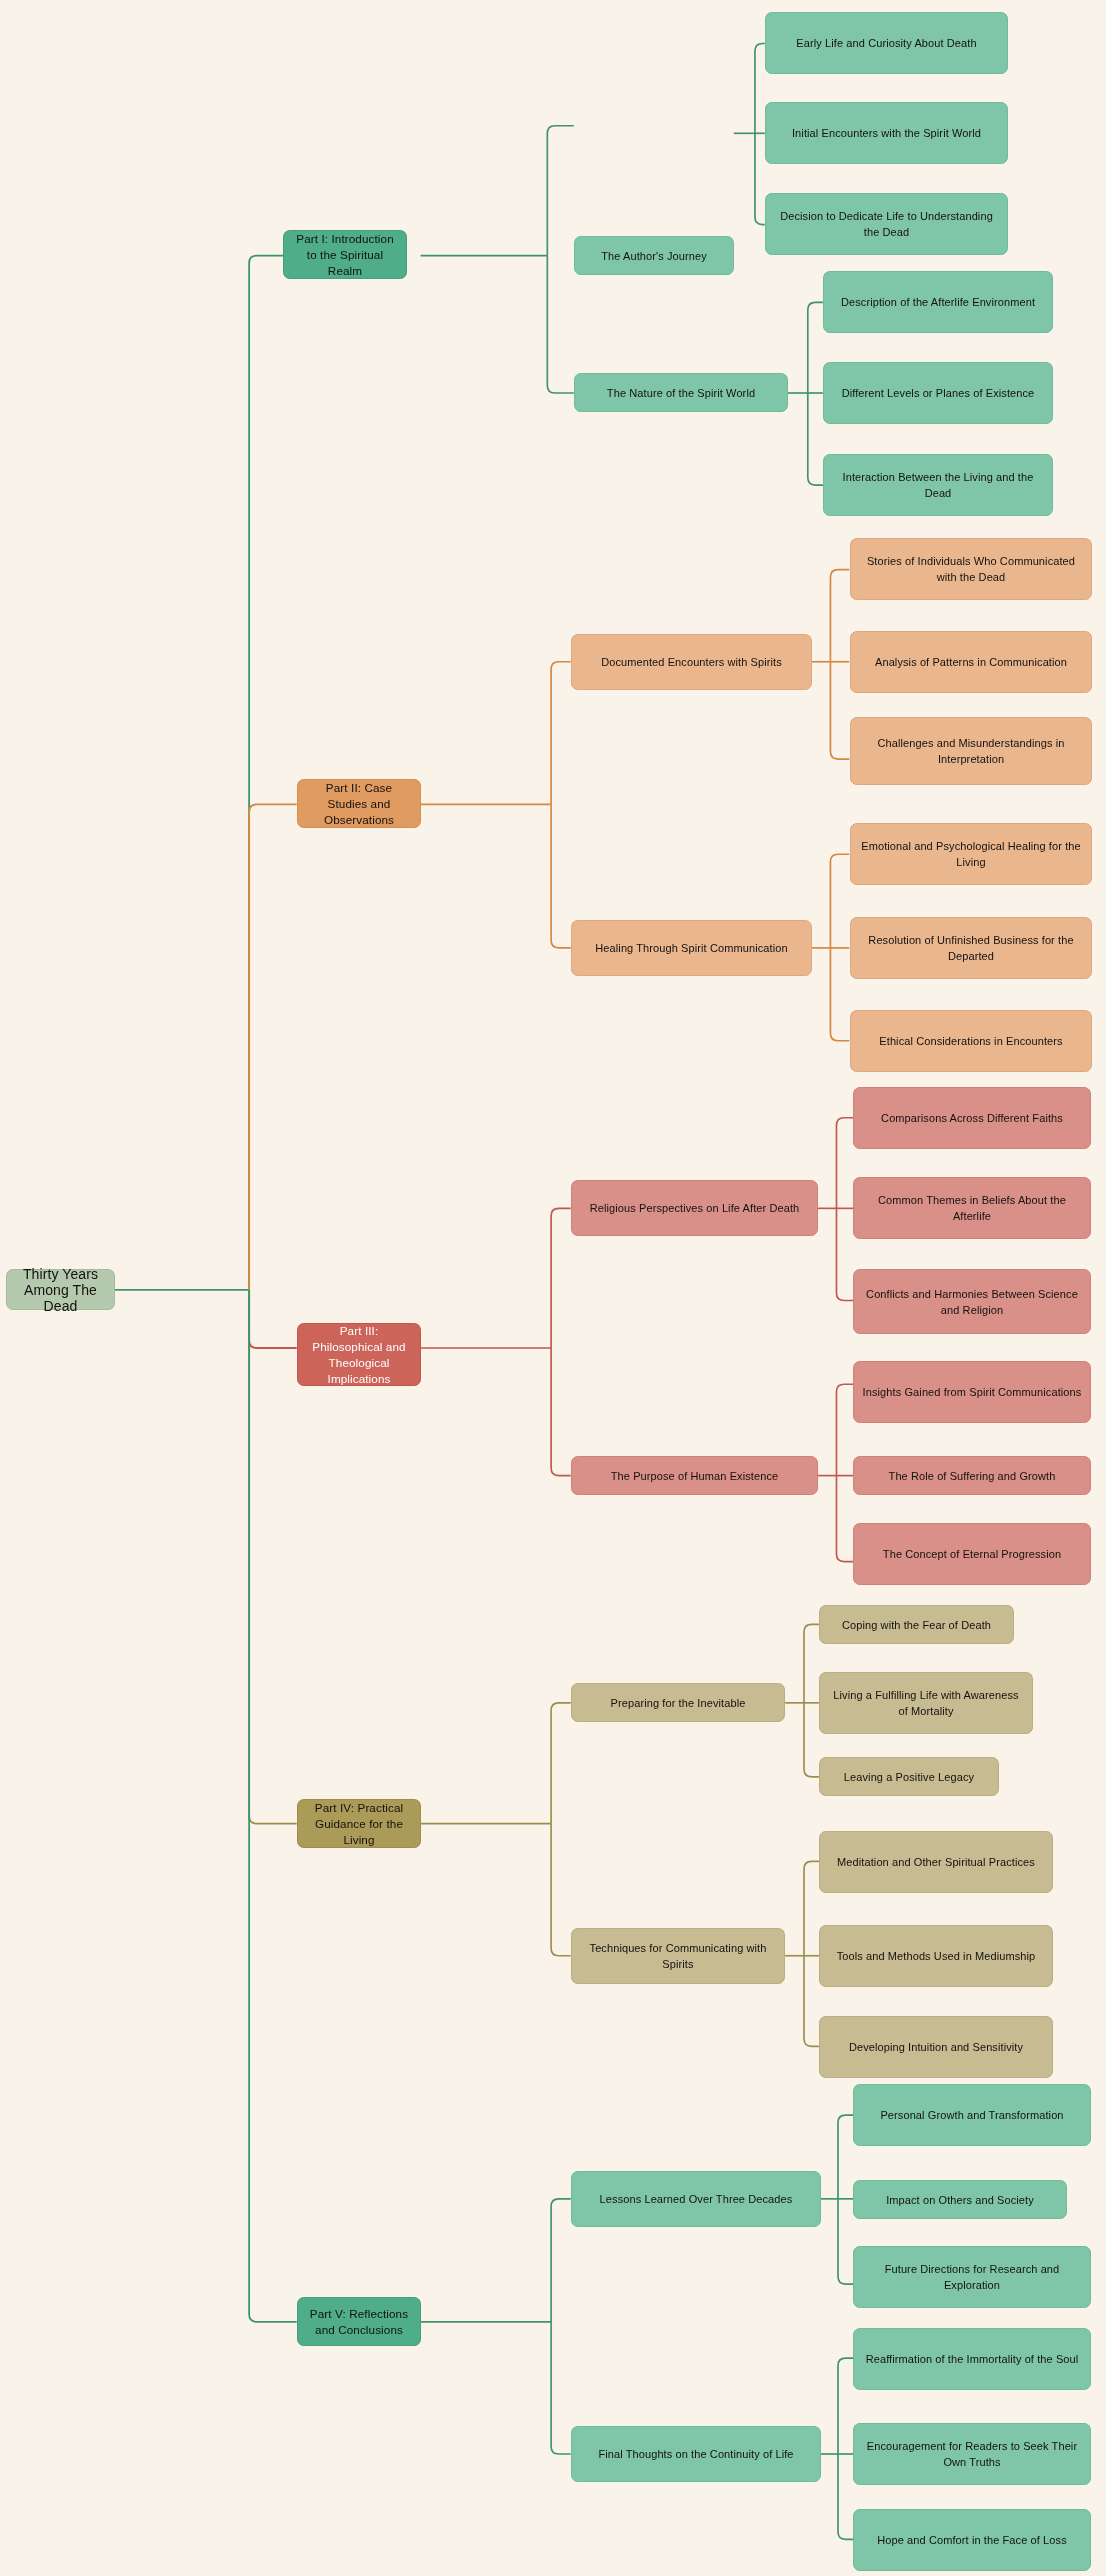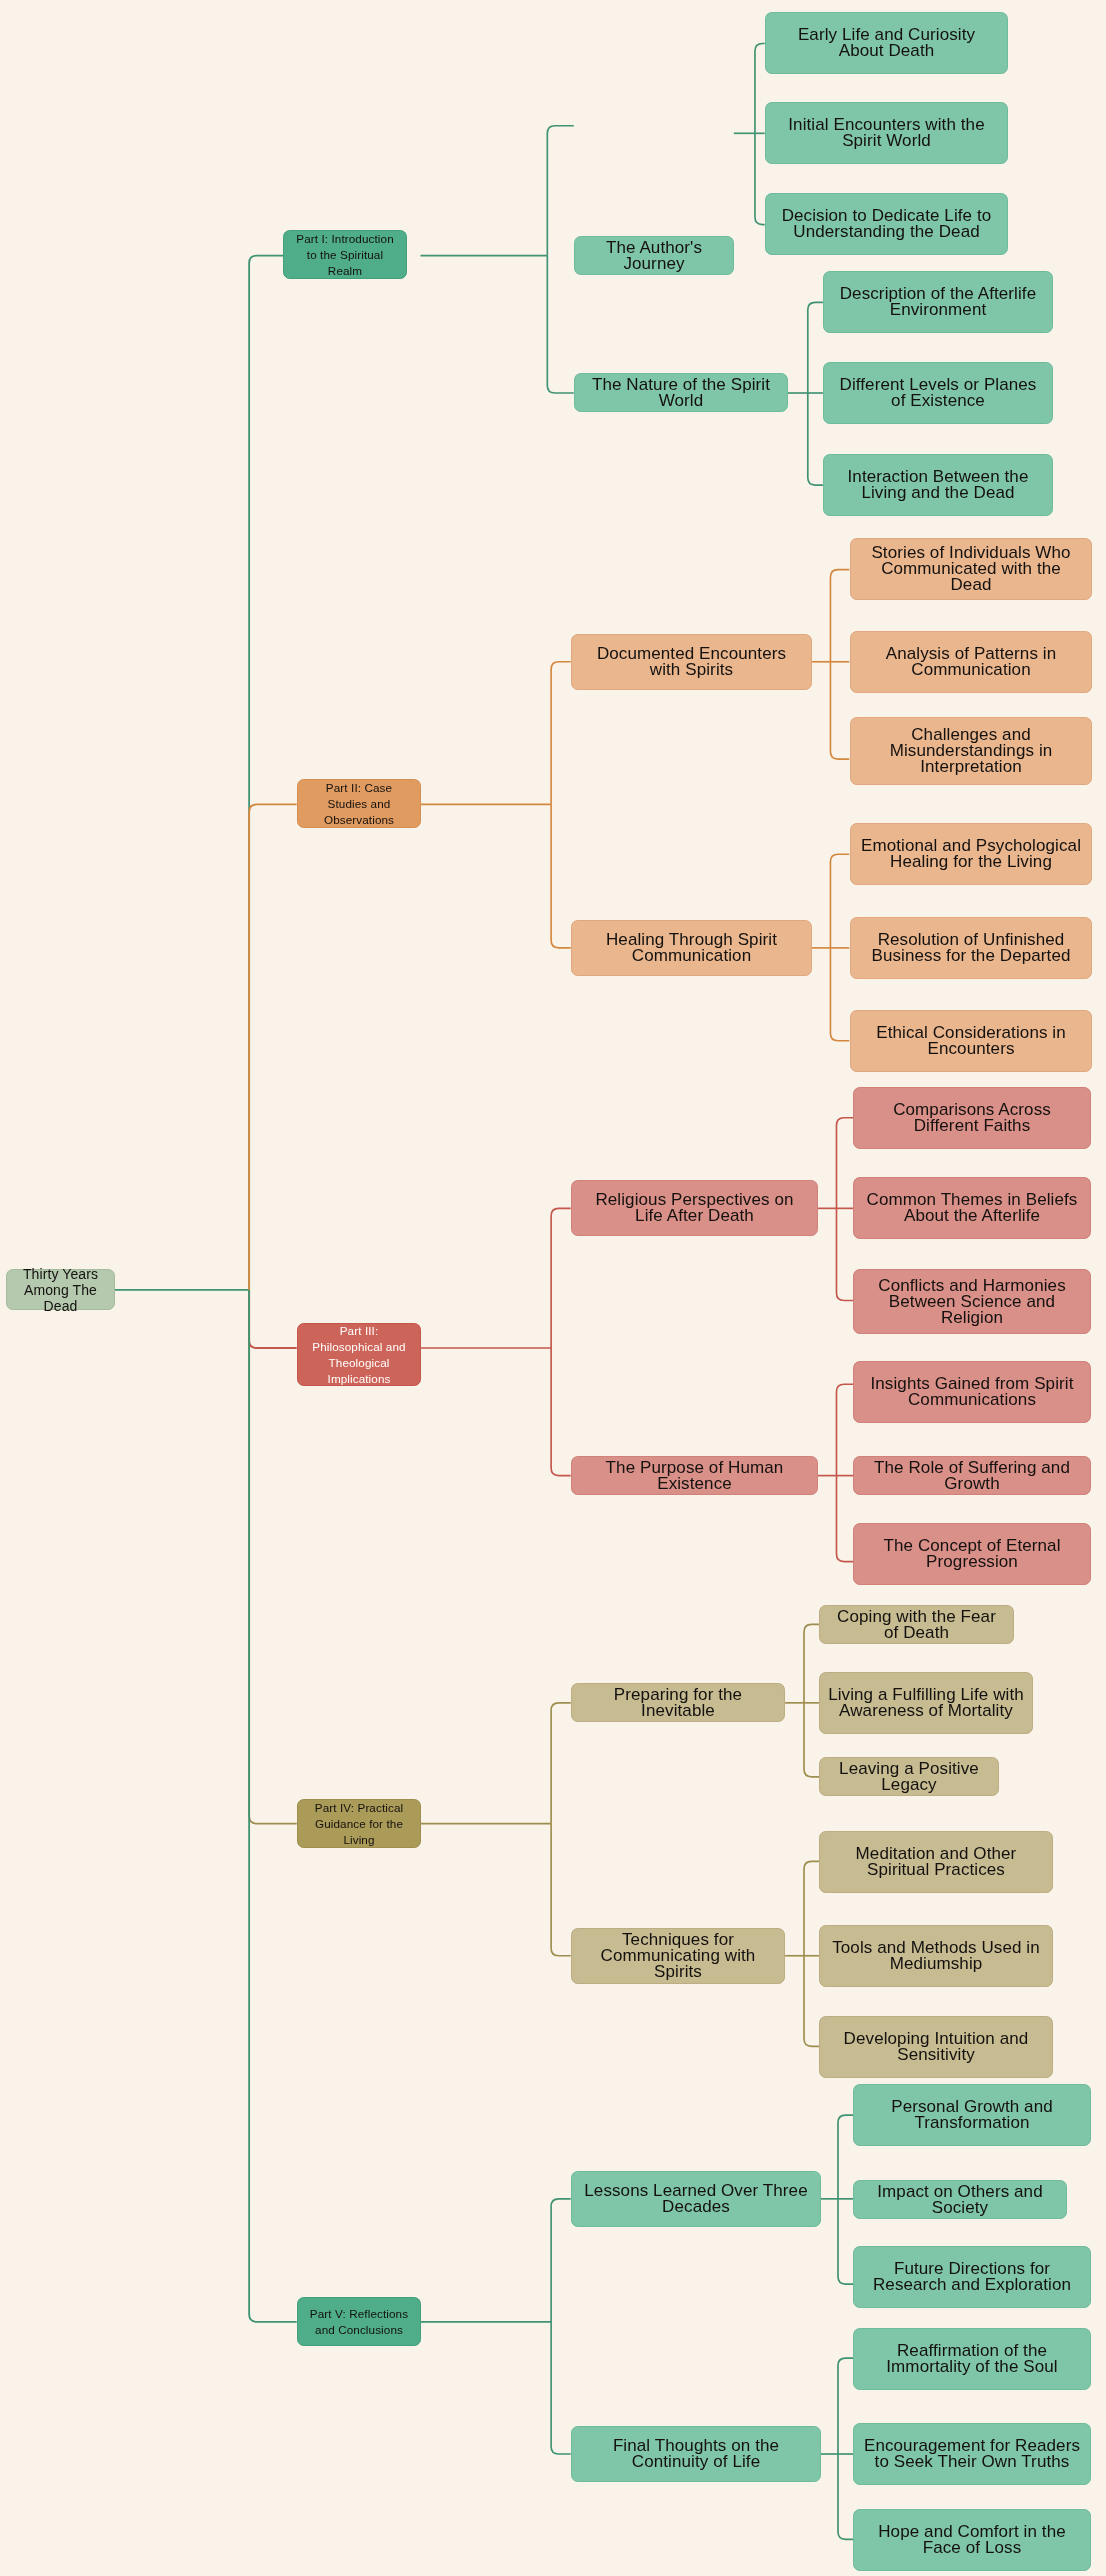--- a/index.html
+++ b/index.html
@@ -12,35 +12,35 @@
   #map{position:relative;width:1106px;height:2576px;}
   svg.edges{position:absolute;left:0;top:0;width:1106px;height:2576px;pointer-events:none;}
 
   .node{
     position:absolute;
     box-sizing:border-box;
     border-radius:6.8px;
     display:flex;align-items:center;justify-content:center;
     text-align:center;
     color:#14110f;
-    font-size:17px;
+    font-size:11px;
     line-height:16px;
     padding:4.5px 7.6px;
     letter-spacing:0.1px;
   }
   .node.root{font-size:14px;}
   .node.lvl1{font-size:11.7px;}
   .node.white{color:#ffffff;}
 
   
   .c-root   {background:#b5c9ae;border:0.8px solid #a4bb9c;}
   .c-green1 {background:#4fad89;border:0.8px solid #43a07c;}
   .c-green2 {background:#7fc6a9;border:0.8px solid #6dbc9c;}
   .c-or1    {background:#e09b61;border:0.8px solid #d68f53;}
-  .c-or2    {background:#e9b68e;border:0.8px solid #e0a87e;justify-content:flex-end;}
+  .c-or2    {background:#e9b68e;border:0.8px solid #e0a87e;}
   .c-red1   {background:#cd6459;border:0.8px solid #c4564b;}
   .c-red2   {background:#d99089;border:0.8px solid #d0827a;}
   .c-gold1  {background:#ab9b58;border:0.8px solid #9d8e4e;}
   .c-gold2  {background:#c7bb92;border:0.8px solid #bcae82;}
 </style>
 </head>
 <body>
 
 <div id="map">
 

